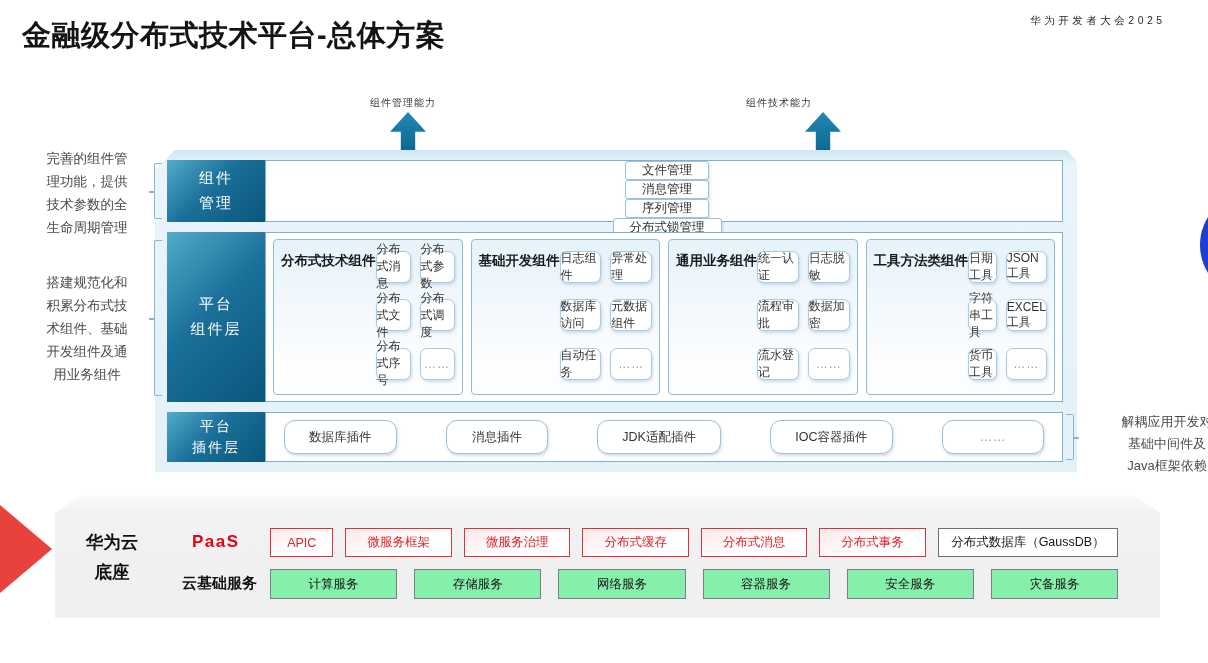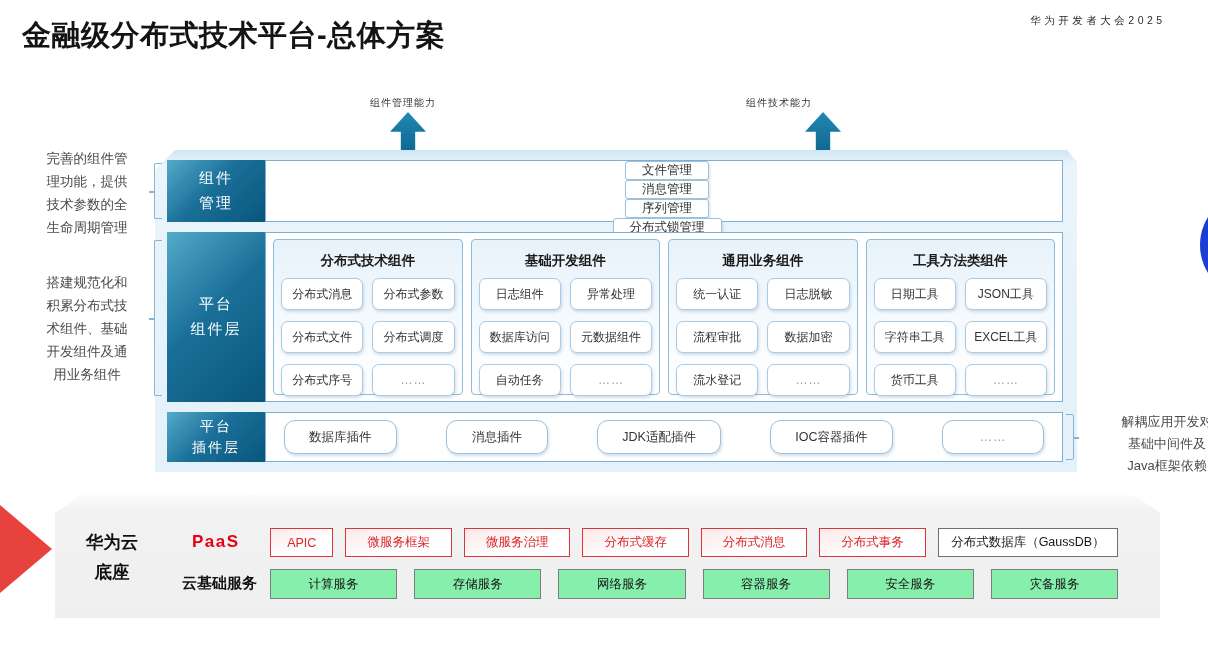--- a/index.html
+++ b/index.html
@@ -60,21 +60,21 @@
   .item-box.plus { padding:0 28px; }
   .plugin-box {
     background:#fff; border:1px solid #9cc2de; border-radius:11px; height:34px;
     display:flex; align-items:center; justify-content:center; padding:0 24px;
     min-width:102px; font-size:12.5px; color:#333;
     box-shadow:1px 2px 3px rgba(110,150,190,.30);
   }
   .group {
     flex:1; border:1px solid #8fbcdb; border-radius:4px;
     background:linear-gradient(180deg,#e7f2fa,#fbfdff 75%);
-    padding:5px 7px 9px; display:flex; flex-direction:column;
+    padding:5px 7px 9px; display:flex; 
   }
   .group-title { text-align:center; font-weight:bold; font-size:13.5px; color:#1b1b1b; padding:7px 0 8px; }
   .group-grid {
     flex:1; display:grid; grid-template-columns:1fr 1fr;
     grid-auto-rows:32px; gap:11px 9px; align-content:space-evenly;
   }
   .pill {
     background:#fff; border:1px solid #a9cbe3; border-radius:7px;
     display:flex; align-items:center; justify-content:center;
     font-size:12px; color:#333; box-shadow:1px 2px 3px rgba(110,150,190,.30);

